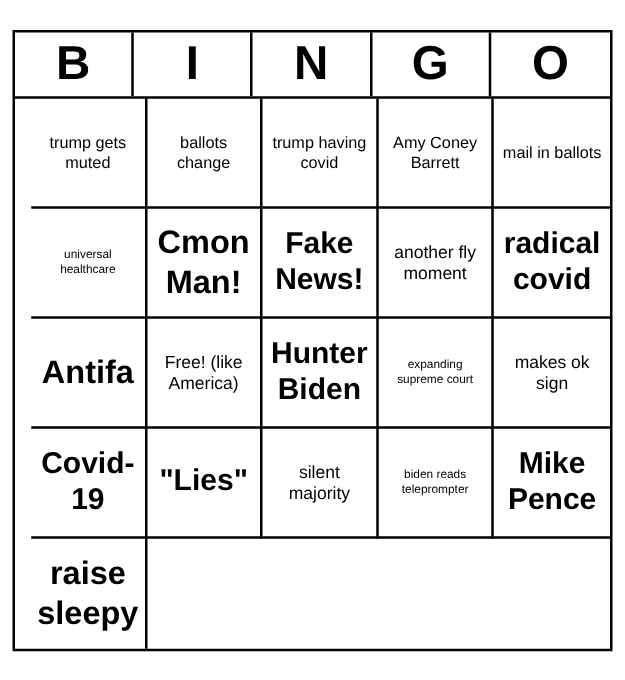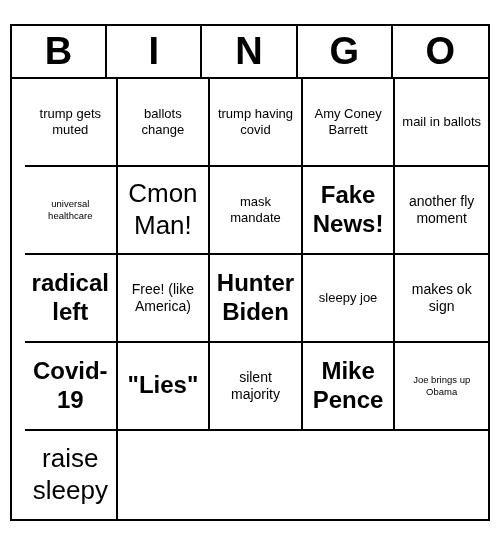--- a/index.html
+++ b/index.html
@@ -53,21 +53,21 @@
     .bingo-cell:nth-child(n+21) {
       border-bottom: none;
     }
     .cell-text {
       line-height: 1.2;
     }
     .size-normal { font-size: 13px; }
     .size-small { font-size: 14px; }
     .size-xsmall { font-size: 9.5px; }
     .size-large { font-size: 24px; font-weight: bold; }
-    .size-xlarge { font-size: 26px; font-weight: normal; }
+    .size-xlarge { font-size: 26px; font-weight: bold; }
   </style>
 </head>
 <body>
 
 <div class="bingo-card">
   <div class="bingo-header">
   <div class="bingo-letter">B</div>
       <div class="bingo-letter">I</div>
       <div class="bingo-letter">N</div>
       <div class="bingo-letter">G</div>
@@ -89,55 +89,55 @@
       <div class="bingo-cell">
         <span class="cell-text size-normal">mail in ballots</span>
       </div>
       <div class="bingo-cell">
         <span class="cell-text size-xsmall">universal healthcare</span>
       </div>
       <div class="bingo-cell">
         <span class="cell-text size-xlarge">Cmon Man!</span>
       </div>
       <div class="bingo-cell">
-        <span class="cell-text size-normal">mask mandate</span>
-      </div>
-      <div class="bingo-cell">
         <span class="cell-text size-large">Fake News!</span>
       </div>
       <div class="bingo-cell">
         <span class="cell-text size-small">another fly moment</span>
       </div>
       <div class="bingo-cell">
-        <span class="cell-text size-large">radical left</span>
+        <span class="cell-text size-large">radical covid</span>
+      </div>
+      <div class="bingo-cell">
+        <span class="cell-text size-xlarge">Antifa</span>
       </div>
       <div class="bingo-cell">
         <span class="cell-text size-small">Free! (like America)</span>
       </div>
       <div class="bingo-cell">
         <span class="cell-text size-large">Hunter Biden</span>
       </div>
       <div class="bingo-cell">
-        <span class="cell-text size-normal">sleepy joe</span>
+        <span class="cell-text size-xsmall">expanding supreme court</span>
       </div>
       <div class="bingo-cell">
         <span class="cell-text size-small">makes ok sign</span>
       </div>
       <div class="bingo-cell">
         <span class="cell-text size-large">Covid-19</span>
       </div>
       <div class="bingo-cell">
         <span class="cell-text size-large">"Lies"</span>
       </div>
       <div class="bingo-cell">
         <span class="cell-text size-small">silent majority</span>
       </div>
       <div class="bingo-cell">
-        <span class="cell-text size-large">Mike Pence</span>
+        <span class="cell-text size-xsmall">biden reads teleprompter</span>
       </div>
       <div class="bingo-cell">
-        <span class="cell-text size-xsmall">Joe brings up Obama</span>
+        <span class="cell-text size-large">Mike Pence</span>
       </div>
       <div class="bingo-cell">
         <span class="cell-text size-xlarge">raise sleepy</span>
       </div>
     </div>
 </div>
 
 </body></html>

